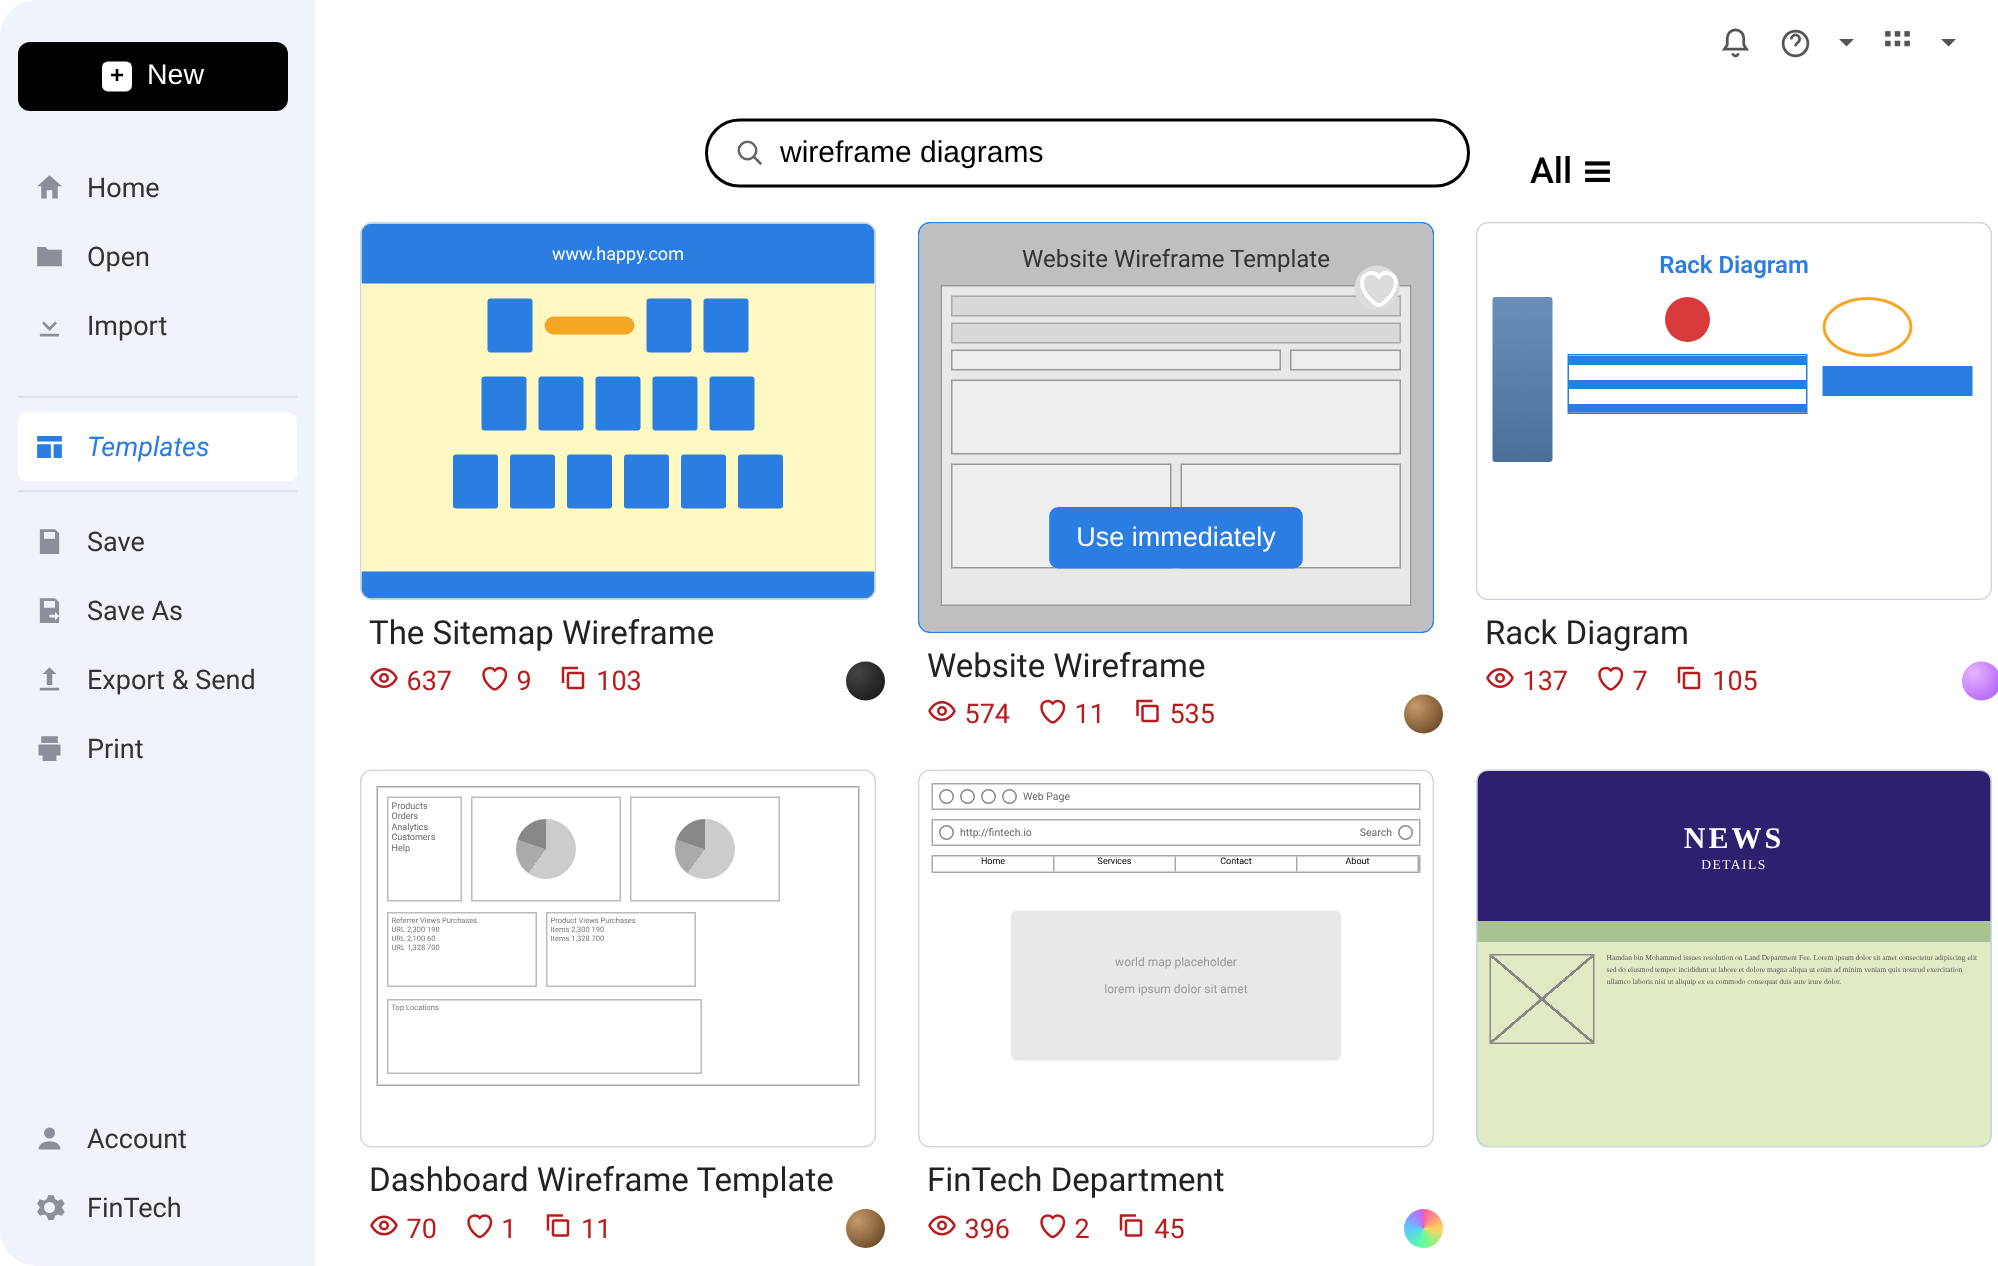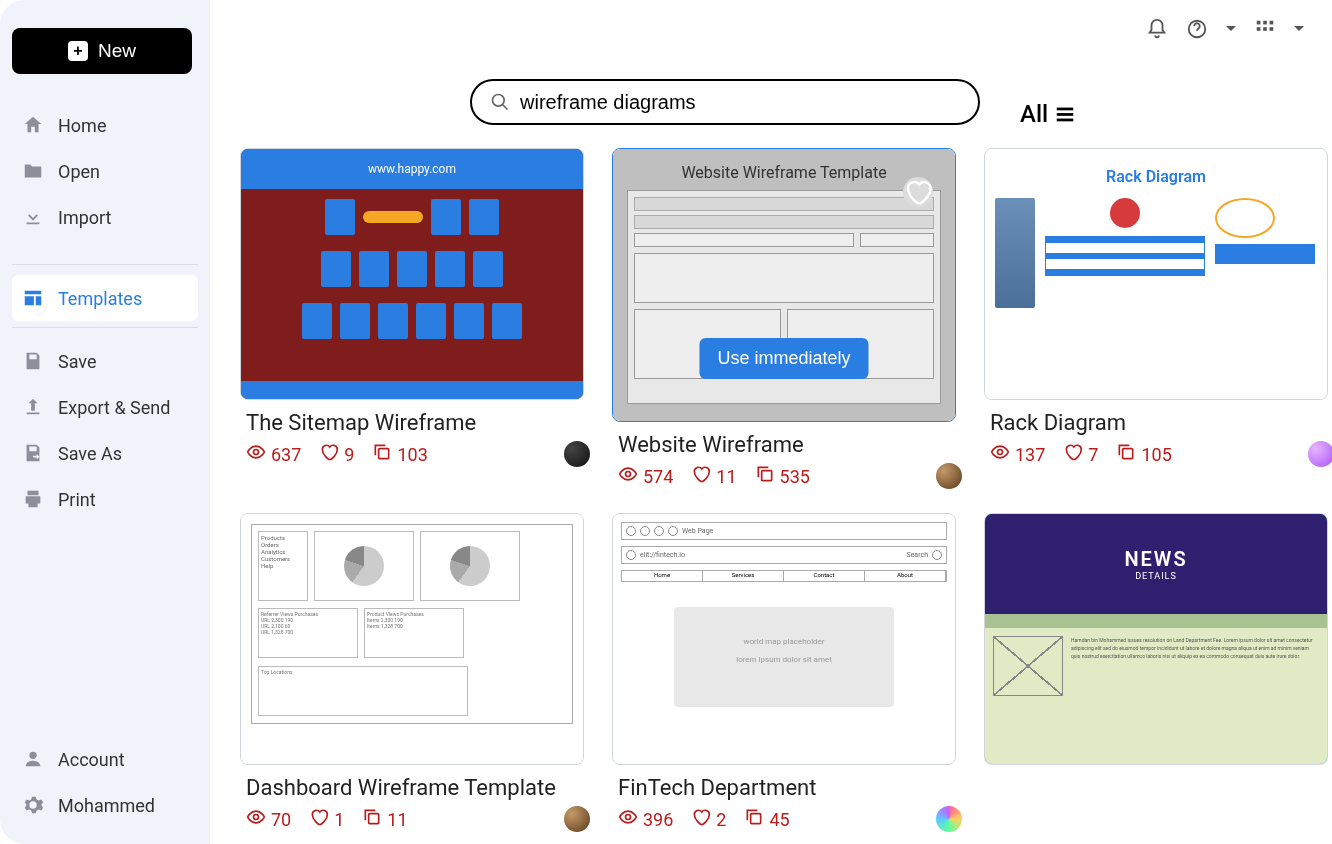--- a/index.html
+++ b/index.html
@@ -48,20 +48,21 @@
     gap: 14px;
     padding: 12px 10px;
     border-radius: 6px;
     cursor: pointer;
     font-size: 18px;
     color: #333;
   }
   .nav-item.active {
     background: #fff;
     color: #2a7de1;
+    font-style: italic;
   }
   .nav-item .icon {
     width: 22px; height: 22px; display: flex; align-items: center; justify-content: center;
     color: #8a8f99;
   }
   .nav-item.active .icon { color: #2a7de1; }
   .sidebar-spacer { flex: 1; }
   .divider { height: 1px; background: #d8dde6; margin: 6px 0 10px 0; }
   
   .main {
@@ -176,21 +177,21 @@
   .avatar {
     width: 26px; height: 26px; border-radius: 50%;
     margin-left: auto;
     background: radial-gradient(circle at 30% 30%, #c59a6a, #5a3a1a);
   }
   .avatar.purple { background: radial-gradient(circle at 30% 30%, #e8b4ff, #a855f7); }
   .avatar.rainbow { background: conic-gradient(#ff5e9c, #ffd25e, #5eff9c, #5ec8ff, #c85eff); }
   .avatar.dark { background: radial-gradient(circle at 30% 30%, #444, #111); }
 
   
-  .mock-sitemap { background:#7f1d1d; }
+  .mock-sitemap { background:#fef9c3; }
   .mock-sitemap .hdr { height:40px; background:#2a7de1; color:#fff; font-size:12px; display:flex; align-items:center; justify-content:center; }
   .mock-sitemap .ftr { position:absolute; bottom:0; left:0; right:0; height:18px; background:#2a7de1; }
   .mock-sitemap .tree { position:absolute; top:50px; left:10px; right:10px; bottom:24px; display:flex; flex-wrap:wrap; gap:8px; justify-content:center; align-content:flex-start; }
   .mock-sitemap .node { width:30px; height:36px; background:#2a7de1; border-radius:2px; }
   .mock-sitemap .arrow { width:60px; height:12px; background:#f5a623; border-radius:6px; align-self:center; }
 
   .mock-website { background:#bfbfbf; padding:14px; }
   .mock-website .ttl { text-align:center; font-size:16px; color:#333; margin-bottom:8px; }
   .mock-website .win { background:#e8e8e8; border:1px solid #999; height:214px; padding:6px; }
   .mock-website .bar { height:14px; background:#d8d8d8; border:1px solid #aaa; margin-bottom:4px; }
@@ -215,21 +216,21 @@
   .mock-dashboard .txt { width:100px; height:50px; border:1px solid #bbb; font-size:5px; color:#777; padding:2px; overflow:hidden; }
 
   .mock-fintech { background:#fff; padding:8px; }
   .mock-fintech .bar { height:18px; border:1px solid #aaa; display:flex; align-items:center; gap:4px; padding:0 4px; font-size:7px; color:#666; margin-bottom:6px; }
   .mock-fintech .circ { width:10px; height:10px; border:1px solid #888; border-radius:50%; }
   .mock-fintech .menu { height:12px; border:1px solid #aaa; display:flex; font-size:6px; }
   .mock-fintech .menu span { flex:1; text-align:center; border-right:1px solid #aaa; }
   .mock-fintech .mapwrap { height:150px; display:flex; align-items:center; justify-content:center; }
   .mock-fintech .map { width:220px; height:100px; background:#e8e8e8; border-radius:4px; color:#999; font-size:8px; text-align:center; padding-top:30px; }
 
-  .mock-news { background:#14b8a6; }
+  .mock-news { background:#14b8a6;font-family:Liberation Serif, serif; }
   .mock-news .hero { height:100px; background:#2f1f6f; color:#fff; display:flex; flex-direction:column; align-items:center; justify-content:center; font-size:20px; font-weight:600; letter-spacing:2px; }
   .mock-news .hero small { font-size:9px; letter-spacing:1px; font-weight:400; }
   .mock-news .strip { height:14px; background:#a8c292; }
   .mock-news .body { background:#e0ebc6; height:140px; padding:8px; display:flex; gap:8px; }
   .mock-news .img { width:70px; height:60px; border:1px solid #888; background:linear-gradient(to bottom right, transparent 49%, #888 49% 51%, transparent 51%), linear-gradient(to bottom left, transparent 49%, #888 49% 51%, transparent 51%); }
   .mock-news .lines { flex:1; font-size:5px; color:#555; line-height:1.6; overflow:hidden; }
 
   svg { width: 100%; height: 100%; }
 </style>
 </head>
@@ -284,32 +285,32 @@
       <span class="icon">
           <svg viewBox="0 0 24 24" fill="currentColor">
             <path d="M5 3h11l3 3v15H5zM8 5v5h8V5z"></path>
           </svg>
         </span>
       <span>Save</span>
     </div>
     <div class="nav-item">
       <span class="icon">
           <svg viewBox="0 0 24 24" fill="currentColor">
+            <path d="M5 3h11l3 3v15H5zM8 5v5h8V5zM16 19l3-3-3-3v2h-4v2h4z"></path>
+          </svg>
+        </span>
+      <span>Save As</span>
+    </div>
+    <div class="nav-item">
+      <span class="icon">
+          <svg viewBox="0 0 24 24" fill="currentColor">
             <path d="M5 20h14v-2H5zM12 3l5 5h-3v8h-4V8H7z"></path>
           </svg>
         </span>
       <span>Export &amp; Send</span>
-    </div>
-    <div class="nav-item">
-      <span class="icon">
-          <svg viewBox="0 0 24 24" fill="currentColor">
-            <path d="M5 3h11l3 3v15H5zM8 5v5h8V5zM16 19l3-3-3-3v2h-4v2h4z"></path>
-          </svg>
-        </span>
-      <span>Save As</span>
     </div>
     <div class="nav-item">
       <span class="icon">
           <svg viewBox="0 0 24 24" fill="currentColor">
             <path d="M6 3h12v5H6zM4 9h16v8h-3v4H7v-4H4zM9 15h6v4H9z"></path>
           </svg>
         </span>
       <span>Print</span>
     </div>
   </div>
@@ -324,21 +325,21 @@
         </svg>
       </span>
     <span>Account</span>
   </div>
   <div class="nav-item">
     <span class="icon">
         <svg viewBox="0 0 24 24" fill="currentColor">
           <path d="M12 8a4 4 0 100 8 4 4 0 000-8zm9 4l2 3-2 3-3-1a8 8 0 01-2 1l-1 3h-4l-1-3a8 8 0 01-2-1l-3 1-2-3 2-3-2-3 2-3 3 1a8 8 0 012-1l1-3h4l1 3a8 8 0 012 1l3-1 2 3z"></path>
         </svg>
       </span>
-    <span>Mohammed</span>
+    <span>FinTech</span>
   </div>
 </div>
 
 <div class="main">
   <div class="topbar">
     <span class="ico">
         <svg viewBox="0 0 24 24" fill="none" stroke="currentColor" stroke-width="2">
           <path d="M6 8a6 6 0 1112 0v5l2 3H4l2-3zM10 19a2 2 0 004 0"></path>
         </svg>
       </span>
@@ -587,21 +588,21 @@
       <div class="mock-fintech" style="height:100%">
               <div class="bar">
                 <div class="circ"></div>
                 <div class="circ"></div>
                 <div class="circ"></div>
                 <div class="circ"></div>
                 <div style="flex:1;text-align:left">Web Page</div>
               </div>
               <div class="bar">
                 <div class="circ"></div>
-                <span style="flex:1">elit://fintech.io</span>
+                <span style="flex:1">http://fintech.io</span>
                 <span>Search</span>
                 <div class="circ"></div>
               </div>
               <div class="menu">
                 <span>Home</span>
                 <span>Services</span>
                 <span>Contact</span>
                 <span>About</span>
               </div>
               <div class="mapwrap">

